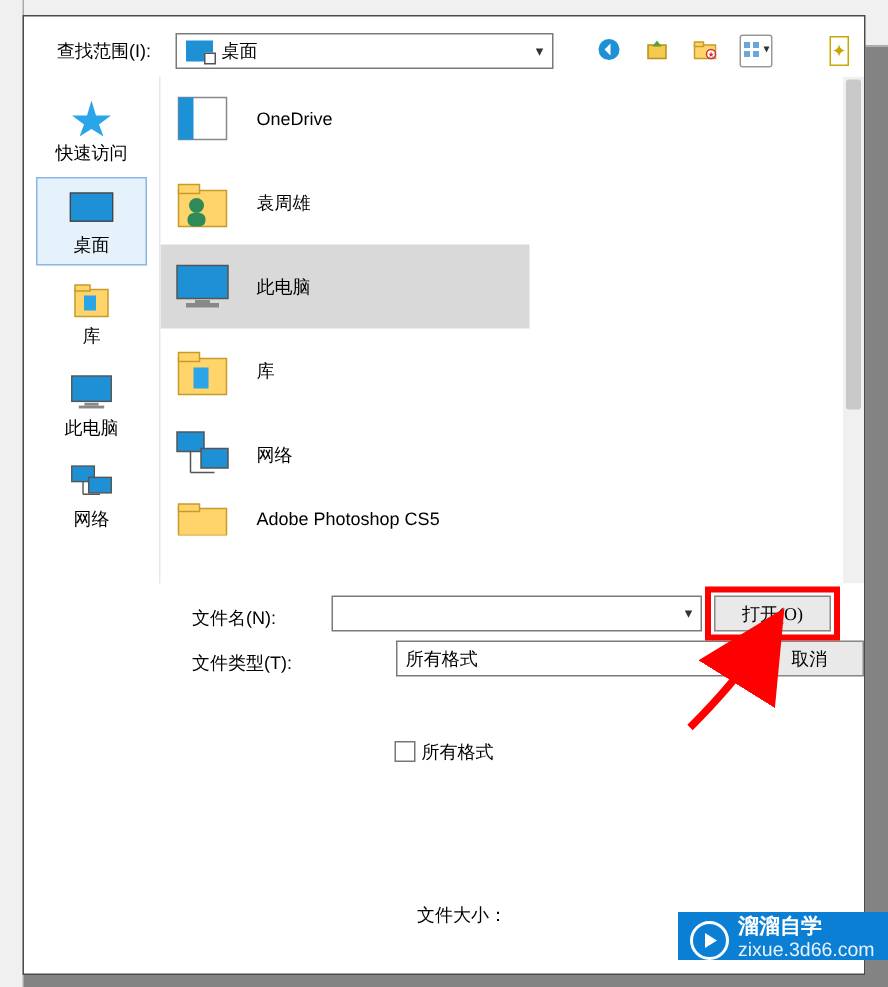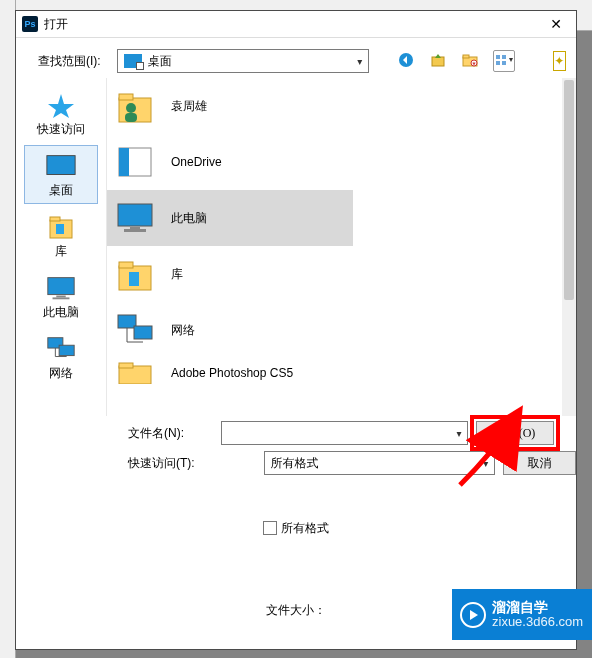--- a/index.html
+++ b/index.html
@@ -34,56 +34,49 @@
   .place .pl{font-size:12px;color:#000;margin-top:2px;}
   .star svg,.pi svg{display:block;}
   .filelist{flex:1;border-left:1px solid #e8e8e8;position:relative;overflow:hidden;}
   .filelist .inner{position:absolute;left:0;top:0;right:14px;bottom:0;overflow:hidden;}
   .fitem{height:56px;display:flex;align-items:center;gap:14px;padding-left:6px;}
   .fitem.sel{background:#d9d9d9;width:240px;}
   .ficon{width:44px;height:40px;display:flex;align-items:center;justify-content:center;}
   .flabel{font-size:12px;color:#000;}
   .scrollbar{position:absolute;right:0;top:0;width:14px;height:100%;background:#f0f0f0;}
   .scrollbar .thumb{position:absolute;left:2px;right:2px;top:2px;height:220px;background:#c8c8c8;border-radius:2px;}
-  .formrow{display:flex;align-items:center;height:30px;padding-left:112px;gap:8px;}
+  .formrow{display:flex;align-items:flex-end;height:30px;padding-left:112px;gap:8px;}
   .formrow .flab{width:85px;text-align:left;font-size:12px;}
   .formrow .combo2{height:22px;border:1px solid #7a7a7a;background:#fff;display:flex;align-items:center;}
   .formrow .combo2 .ctext{flex:1;padding:0 6px;font-size:12px;}
   .formrow .combo2 .cdrop{width:16px;text-align:center;font-size:10px;color:#333;}
   .btn{width:76px;height:22px;border:1px solid #888;background:#e9e9e9;font-size:12px;display:flex;align-items:center;justify-content:center;}
   .openwrap{position:relative;font-family:Liberation Serif, serif;}
   .openwrap .redbox{position:absolute;left:-6px;top:-6px;right:-6px;bottom:-6px;border:4px solid #ff0000;pointer-events:none;}
   .chkrow{display:flex;align-items:center;justify-content:center;height:40px;margin-top:30px;gap:4px;}
   .chkrow .cb{width:12px;height:12px;border:1px solid #777;background:#fff;}
-  .sizel{position:absolute;left:0;width:100%;text-align:center;bottom:30px;font-size:12px;}
-  .watermark{position:absolute;right:0;bottom:18px;width:140px;height:51px;background:#0a7fd4;color:#fff;display:flex;align-items:center;gap:6px;padding-left:8px;box-sizing:border-box;}
+  .sizel{position:absolute;left:12px;width:100%;text-align:center;bottom:30px;font-size:12px;}
+  .watermark{position:absolute;right:0;bottom:18px;width:140px;height:32px;background:#0a7fd4;color:#fff;display:flex;align-items:flex-end;gap:6px;padding-left:8px;box-sizing:border-box;}
   .watermark .play{width:22px;height:22px;border:2px solid #fff;border-radius:50%;display:flex;align-items:center;justify-content:center;}
   .watermark .play:after{content:"";border-left:8px solid #fff;border-top:5px solid transparent;border-bottom:5px solid transparent;margin-left:2px;}
   .watermark .wt{display:flex;flex-direction:column;line-height:1.1;}
   .watermark .wt .big{font-size:14px;font-weight:bold;}
   .watermark .wt .small{font-size:13px;opacity:.9;}
   
   .arrow{position:absolute;pointer-events:none;}
 </style>
 </head>
 <body>
 
 <div class="stage">
   <div class="psbg"></div>
   <div class="psbg2"></div>
 
   <div class="dlg">
 
-    <div class="titlebar">
-      <div class="psicon">Ps</div>
-      <div class="title">打开</div>
-      <div class="close">
-        <span>✕</span>
-      </div>
-    </div>
 
     <div class="toolbar">
       <span class="lbl">查找范围(I):</span>
       <div class="combo">
         <div class="cicon"></div>
         <span class="ctext">桌面</span>
         <span class="cdrop">▾</span>
       </div>
       <div class="tb-spacer"></div>
       <div class="tb-icon tb-globe">
@@ -186,37 +179,37 @@
         </div>
 
       </div>
 
       <div class="filelist">
         <div class="inner">
 
           <div class="fitem">
             <div class="ficon">
               <svg width="40" height="36" viewBox="0 0 40 36">
+                  <rect x="4" y="4" width="32" height="28" fill="#fff" stroke="#888"></rect>
+                  <rect x="4" y="4" width="10" height="28" fill="#1e90d6"></rect>
+                </svg>
+            </div>
+            <span class="flabel">OneDrive</span>
+          </div>
+
+          <div class="fitem">
+            <div class="ficon">
+              <svg width="40" height="36" viewBox="0 0 40 36">
                   <rect x="4" y="10" width="32" height="24" fill="#ffd46b" stroke="#c79a2a"></rect>
                   <rect x="4" y="6" width="14" height="6" fill="#ffd46b" stroke="#c79a2a"></rect>
                   <circle cx="16" cy="20" r="5" fill="#2e8b57"></circle>
                   <rect x="10" y="25" width="12" height="9" rx="4" fill="#2e8b57"></rect>
                 </svg>
             </div>
             <span class="flabel">袁周雄</span>
-          </div>
-
-          <div class="fitem">
-            <div class="ficon">
-              <svg width="40" height="36" viewBox="0 0 40 36">
-                  <rect x="4" y="4" width="32" height="28" fill="#fff" stroke="#888"></rect>
-                  <rect x="4" y="4" width="10" height="28" fill="#1e90d6"></rect>
-                </svg>
-            </div>
-            <span class="flabel">OneDrive</span>
           </div>
 
           <div class="fitem sel">
             <div class="ficon">
               <svg width="42" height="36" viewBox="0 0 42 36">
                   <rect x="4" y="4" width="34" height="22" fill="#1e90d6" stroke="#555"></rect>
                   <rect x="16" y="27" width="10" height="2" fill="#888"></rect>
                   <rect x="10" y="29" width="22" height="3" fill="#888"></rect>
                 </svg>
             </div>
@@ -271,21 +264,21 @@
       </div>
       <div class="openwrap">
         <div class="btn">
           <span>打开(O)</span>
         </div>
         <div class="redbox"></div>
       </div>
     </div>
 
     <div class="formrow">
-      <span class="flab">快速访问(T):</span>
+      <span class="flab">文件类型(T):</span>
       <div class="combo2" style="width:245px;margin-left:48px;">
         <span class="ctext">所有格式</span>
         <span class="cdrop">▾</span>
       </div>
       <div class="btn">
         <span>取消</span>
       </div>
     </div>
 
     <div class="chkrow">

